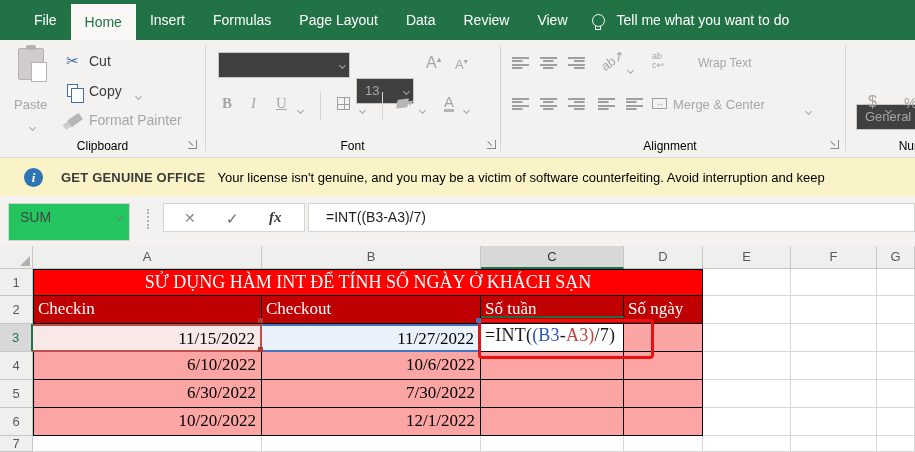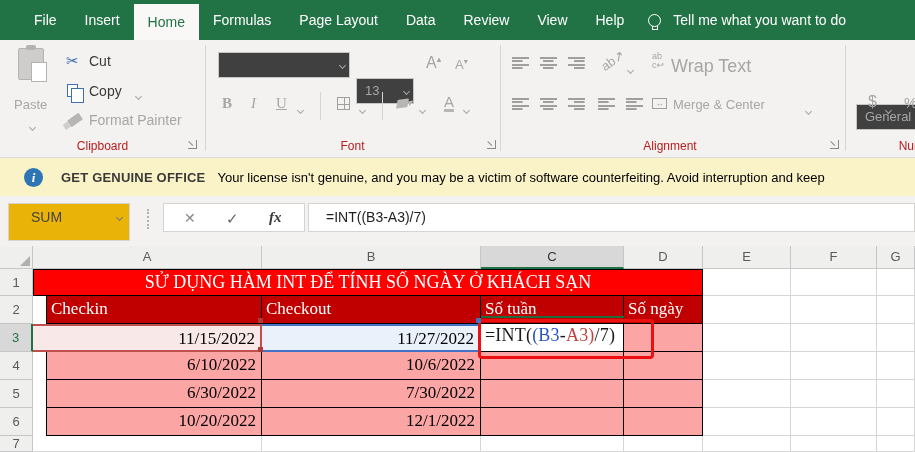--- a/index.html
+++ b/index.html
@@ -15,21 +15,21 @@
   .bulb::after{content:"";position:absolute;left:2.5px;top:11px;width:4px;height:3px;
                border-left:1.6px solid #fff;border-right:1.6px solid #fff;border-bottom:1.6px solid #fff;}
   
   .ribbon{position:absolute;left:0;top:40px;width:915px;height:118px;background:#f3f2f1;
           border-bottom:1px solid #dadada;box-sizing:border-box;}
   .ribbon *{box-sizing:border-box;}
   .abs{position:absolute;}
   .dis{color:#a8a6a4;}
   .en{color:#3b3a39;}
   .vsep{position:absolute;top:5px;height:106px;width:1px;background:#d8d6d3;}
-  .glabel{position:absolute;top:99px;font-size:12px;color:#b91c1c;text-align:center;}
+  .glabel{position:absolute;top:99px;font-size:12px;color:#000000;text-align:center;}
   .launch{position:absolute;top:100px;width:9px;height:9px;border-right:1px solid #8a8886;
           border-bottom:1px solid #8a8886;}
   .launch::after{content:"";position:absolute;left:1px;top:1px;width:6px;height:1px;
           background:#8a8886;transform:rotate(45deg);transform-origin:left top;}
   .chev{display:inline-block;width:5px;height:5px;border-right:1.4px solid #a8a6a4;
         border-bottom:1.4px solid #a8a6a4;transform:rotate(45deg);vertical-align:middle;}
   
   .pasteIcon{width:26px;height:32px;background:#cfcdcb;border:1px solid #b5b2b0;border-radius:2px;position:relative;}
   .pasteIcon::before{content:"";position:absolute;left:7px;top:-4px;width:10px;height:5px;background:#b5b2b0;border-radius:2px;}
   .pasteIcon::after{content:"";position:absolute;right:-4px;bottom:-3px;width:14px;height:18px;background:#fff;border:1px solid #b5b2b0;}
@@ -58,22 +58,22 @@
   .warn{position:absolute;left:0;top:158px;width:915px;height:38px;background:#faf3c8;
         display:flex;align-items:center;white-space:nowrap;overflow:hidden;}
   .infoIcon{width:19px;height:19px;border-radius:50%;background:#2e75b6;color:#fff;flex:0 0 19px;
         font-family:"Liberation Serif",serif;font-style:italic;font-weight:bold;font-size:13px;
         text-align:center;line-height:19px;margin-left:24px;}
   .warnLabel{font-weight:bold;font-size:13px;color:#3a3a38;margin-left:18px;letter-spacing:.2px;}
   .warnMsg{font-size:13px;color:#000000;margin-left:12px;}
   
   .fbar{position:absolute;left:0;top:196px;width:915px;height:50px;background:#f3f2f1;}
   .fbar *{box-sizing:border-box;}
-  .namebox{position:absolute;left:8px;top:7px;width:122px;height:38px;background:#eab308;
-           border:1px solid #d6d4d2;font-size:14px;color:#444;line-height:27px;padding-left:22px;}
+  .namebox{position:absolute;left:8px;top:7px;width:122px;height:38px;background:#22c55e;
+           border:1px solid #d6d4d2;font-size:14px;color:#444;line-height:27px;padding-left:11px;}
   .namebox .arr{position:absolute;right:7px;top:11px;width:5px;height:5px;border-right:1.4px solid #777;
            border-bottom:1.4px solid #777;transform:rotate(45deg);}
   .dots{position:absolute;left:147px;top:13px;height:20px;border-left:2px dotted #b3b1af;}
   .fbtns{position:absolute;left:163px;top:7px;width:142px;height:29px;background:#fff;border:1px solid #d6d4d2;}
   .fx{font-family:"Liberation Serif",serif;font-style:italic;font-weight:bold;color:#3b3a39;font-size:15px;}
   .ffield{position:absolute;left:308px;top:7px;width:607px;height:29px;background:#fff;
           border:1px solid #d6d4d2;font-size:14px;color:#201f1e;line-height:27px;padding-left:17px;}
   
   .sheet{position:absolute;left:0;top:246px;width:915px;height:206px;display:grid;
          grid-template-columns:33px 229px 219px 143px 79px 88px 86px 38px;
@@ -85,21 +85,21 @@
          border-left:10px solid transparent;border-bottom:10px solid #b0b0b0;}
   .ch{background:#efefee;border-right:1px solid #c6c6c6;border-bottom:1px solid #c6c6c6;
       font-family:"Liberation Sans",sans-serif;font-size:13px;color:#5a5a5a;text-align:center;line-height:22px;}
   .ch.sel{background:#d8d8d8;border-bottom:2px solid #217346;color:#333;}
   .rh{background:#efefee;border-right:1px solid #c6c6c6;border-bottom:1px solid #c6c6c6;
       font-family:"Liberation Sans",sans-serif;font-size:13px;color:#5a5a5a;text-align:center;
       display:flex;align-items:center;justify-content:center;}
   .rh.sel{background:#d8d8d8;color:#217346;border-right:2px solid #217346;}
   .g{border-right:1px solid #d6d6d6;border-bottom:1px solid #d6d6d6;}
   .t{background:#fca5a5;border-right:1px solid #000;border-bottom:1px solid #000;}
-  .bl{border-left:1px solid #000;margin-left:13px;}
+  .bl{border-left:1px solid #000;}
   .banner{grid-column:2/6;background:#ff0000;border:1px solid #000;color:#fff;
           font-size:18px;text-align:center;line-height:25px;white-space:nowrap;}
   .hcell{background:#c00000;color:#fff;font-size:17px;line-height:26px;padding-left:4px;white-space:nowrap;}
   .date{font-size:17px;color:#000;text-align:right;padding-right:5px;line-height:26px;}
   .a3{background:#f8e8e7;border:2px solid #c0504d;border-left:none;}
   .b3{background:#eaf1fa;border:2px solid #4472c4;border-left:none;}
   .c3{position:relative;background:#fff;border-right:1px solid #000;border-bottom:1px solid #000;}
   .c3 .ftext{position:absolute;left:4px;top:1px;font-size:18px;white-space:nowrap;z-index:6;letter-spacing:.2px;}
   
   .redrect{position:absolute;left:478px;top:319px;width:170px;height:34px;
@@ -107,28 +107,27 @@
   .greentop{position:absolute;left:481px;top:316px;width:143px;height:2px;background:#1e6b3c;z-index:4;}
   .handle{position:absolute;width:5px;height:5px;z-index:7;}
   .hred{background:#b03a34;}
   .hblue{background:#4472c4;}
 </style>
 </head>
 <body>
 
 <div class="tabbar">
   <div class="tab" style="margin-left:20px">File</div>
+  <div class="tab active">Home</div>
   <div class="tab">Insert</div>
-  <div class="tab active">Home</div>
   <div class="tab">Formulas</div>
   <div class="tab">Page Layout</div>
   <div class="tab">Data</div>
   <div class="tab">Review</div>
   <div class="tab">View</div>
-  <div class="tab">Help</div>
   <div class="tellme">
     <span class="bulb"></span>
     <span>Tell me what you want to do</span>
   </div>
 </div>
 
 <div class="ribbon">
 
   <div class="abs" style="left:18px;top:8px">
     <div class="pasteIcon"></div>
@@ -186,21 +185,21 @@
     </div>
   <div class="abs" style="left:540px;top:17px">
       <div class="lines lnC"></div>
     </div>
   <div class="abs" style="left:568px;top:17px">
       <div class="lines lnR"></div>
     </div>
   <div class="abs dis" style="left:600px;top:13px;font-size:13px;transform:rotate(-35deg)"><span>ab</span>↗</div>
   <div class="abs" style="left:628px;top:21px"><span class="chev"></span></div>
   <div class="abs dis" style="left:652px;top:12px;font-size:9px;line-height:9px">ab<br>c↩</div>
-  <div class="abs dis" style="left:671px;top:16px;font-size:18px">Wrap Text</div>
+  <div class="abs dis" style="left:698px;top:16px;font-size:12px">Wrap Text</div>
 
   <div class="abs" style="left:512px;top:58px">
       <div class="lines lnL"></div>
     </div>
   <div class="abs" style="left:540px;top:58px">
       <div class="lines lnC"></div>
     </div>
   <div class="abs" style="left:568px;top:58px">
       <div class="lines lnR"></div>
     </div>

